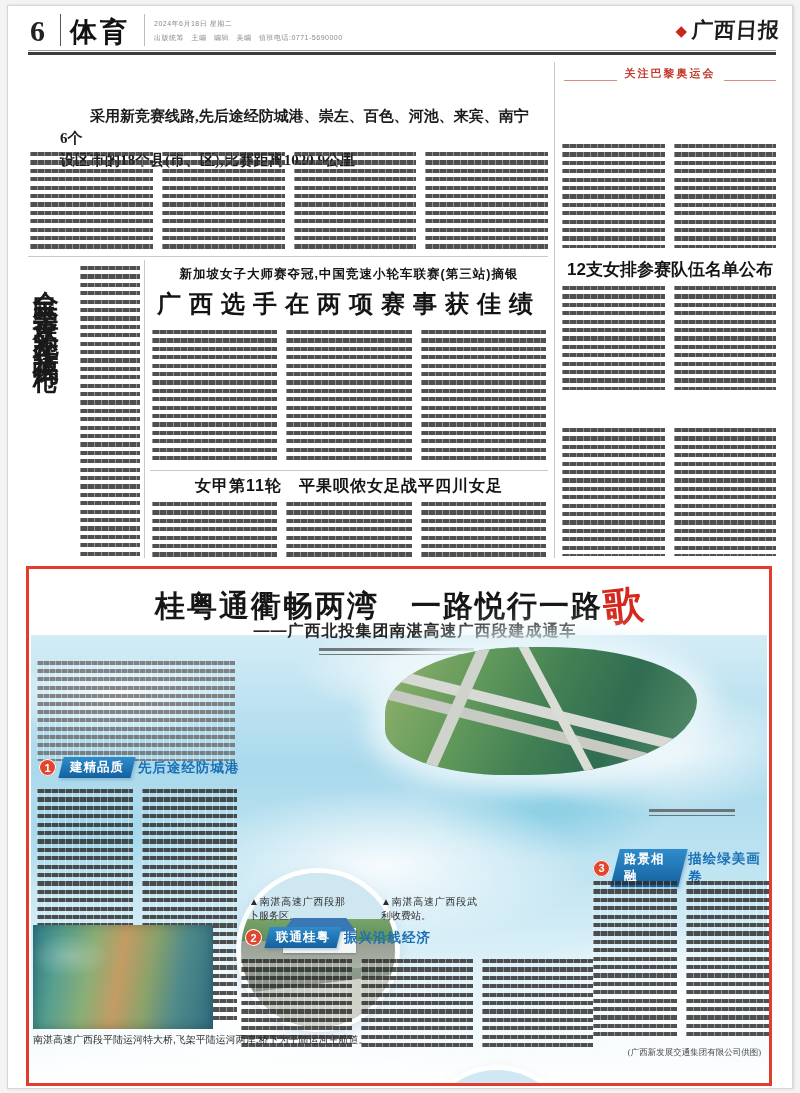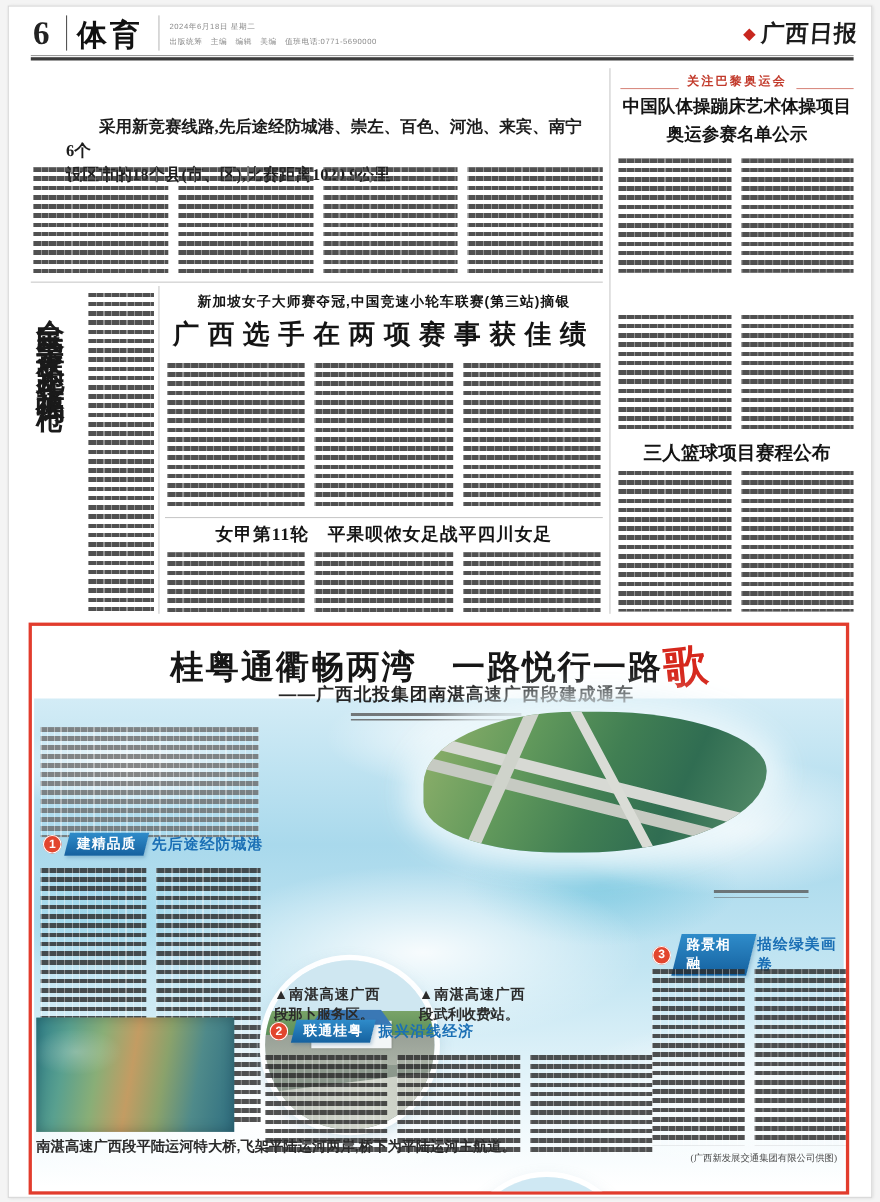--- a/index.html
+++ b/index.html
@@ -46,21 +46,21 @@
     radial-gradient(ellipse 240px 100px at 88% 82%, rgba(255,255,255,.9), rgba(255,255,255,0) 72%),
     radial-gradient(ellipse 180px 80px at 70% 38%, rgba(88,188,216,.5), rgba(255,255,255,0) 70%),
     radial-gradient(ellipse 160px 70px at 8% 45%, rgba(120,200,225,.45), rgba(255,255,255,0) 70%),
     linear-gradient(180deg,#d3ecf6 0%,#a9d9ec 30%,#c2e5f2 55%,#e9f6fb 82%,#ffffff 100%);}
   .sec-head{display:flex;align-items:center;gap:5px;}
   .sec-num{width:17px;height:17px;border-radius:50%;background:#e2462f;color:#fff;font-size:11px;font-weight:bold;display:flex;align-items:center;justify-content:center;box-shadow:0 0 0 1px #fff inset;flex:0 0 auto;}
   .sec-badge{background:linear-gradient(180deg,#2f8cca,#15619f);color:#fff;font-size:12.5px;font-weight:bold;padding:2px 9px;transform:skewX(-14deg);box-shadow:2px 2px 3px rgba(30,90,140,.25);}
   .sec-badge span{display:block;transform:skewX(14deg);letter-spacing:1px;}
   .sec-tagline{color:#1a6fb5;font-size:13.5px;font-weight:bold;letter-spacing:1px;}
   .circle-photo{border-radius:50%;overflow:hidden;box-shadow:0 0 0 5px rgba(255,255,255,.95),0 5px 16px rgba(110,160,185,.45);}
-  .caption{font-size:13px;color:#2b2b2b;line-height:1.35;text-align:justify;font-weight:bold;}
+  .caption{font-size:10px;color:#2b2b2b;line-height:1.35;text-align:justify;}
   .credit{font-size:8.5px;color:#4a4a4a;}
   
   .photoA{background:linear-gradient(180deg,#cfe7f1 0%,#cfe7f1 30%,#79a368 30%,#5c9059 44%,#98a096 44%,#aab2a6 62%,#8e9a8e 62%,#7f8d82 100%);position:relative;}
   .photoA .building{position:absolute;left:27%;top:36%;width:48%;height:16%;background:#f3f6f7;box-shadow:0 1px 2px rgba(0,0,0,.25);}
   .photoA .roof{position:absolute;left:24%;top:29%;width:54%;height:9%;background:#3a78b5;clip-path:polygon(6% 100%,94% 100%,82% 0,18% 0);}
   .photoA .road{position:absolute;left:-10%;bottom:-6%;width:120%;height:34%;background:linear-gradient(95deg,#b9bfb6,#d2d6cc 60%,#c2c7bd);transform:rotate(-7deg);}
   
   .photoB{background:linear-gradient(180deg,#cfe8f3 0%,#cfe8f3 34%,#a2c186 34%,#8aa873 44%,#75806f 44%,#666f62 100%);position:relative;}
   
   .interchange{border-radius:48% 52% 58% 42%/55% 45% 62% 38%;overflow:hidden;position:relative;
@@ -114,44 +114,43 @@
 
   <div class="abs headline center serif" style="left:142px;top:282px;width:398px;font-size:24px;letter-spacing:8px;">广西选手在两项赛事获佳绩</div>
   <div class="abs headline center" style="left:142px;top:260px;width:398px;font-size:12.5px;letter-spacing:1px;">新加坡女子大师赛夺冠,中国竞速小轮车联赛(第三站)摘银</div>
   <div class="abs cols" style="left:144px;top:324px;width:394px;height:134px;">
     <div class="gk"></div>
         <div class="gk"></div>
         <div class="gk"></div>
   </div>
   <div class="abs hrule" style="left:142px;top:464px;width:398px;"></div>
 
-  <div class="abs headline center" style="left:142px;top:470px;width:398px;font-size:16px;letter-spacing:1px;font-family:Liberation Serif, serif;">女甲第11轮　平果呗侬女足战平四川女足</div>
+  <div class="abs headline center" style="left:142px;top:470px;width:398px;font-size:16px;letter-spacing:1px;">女甲第11轮　平果呗侬女足战平四川女足</div>
   <div class="abs cols" style="left:144px;top:496px;width:394px;height:56px;">
     <div class="gk"></div>
         <div class="gk"></div>
         <div class="gk"></div>
   </div>
 
   <div class="abs vrule" style="left:546px;top:56px;height:496px;"></div>
 
   <div class="abs kicker-red" style="left:556px;top:60px;width:212px;">
     <span class="dash"></span>
     <span>关注巴黎奥运会</span>
     <span class="dash"></span>
   </div>
-  <div class="abs headline center" style="left:552px;top:80px;width:220px;font-size:16px;line-height:1.55;">中国队体操蹦床艺术体操项目奥运参赛名单公示</div>
   <div class="abs cols" style="left:554px;top:138px;width:214px;height:104px;">
     <div class="gk"></div>
         <div class="gk"></div>
   </div>
+  <div class="abs headline center" style="left:552px;top:252px;width:220px;font-size:17px;">12支女排参赛队伍名单公布</div>
   <div class="abs cols" style="left:554px;top:280px;width:214px;height:104px;">
     <div class="gk"></div>
         <div class="gk"></div>
   </div>
-  <div class="abs headline center" style="left:552px;top:394px;width:220px;font-size:17px;">三人篮球项目赛程公布</div>
   <div class="abs cols" style="left:554px;top:422px;width:214px;height:128px;">
     <div class="gk"></div>
         <div class="gk"></div>
   </div>
 
   <div class="abs special-box" style="left:18px;top:560px;width:740px;height:514px;">
 
     <div class="abs clouds" style="left:2px;top:66px;right:2px;bottom:4px;"></div>
 
     <div class="abs center" style="left:0;top:6px;width:100%;">

